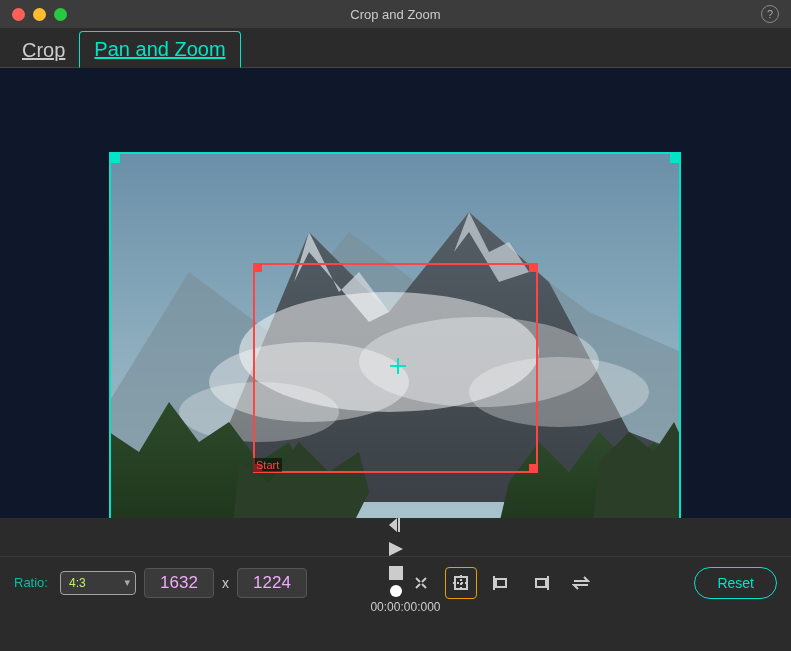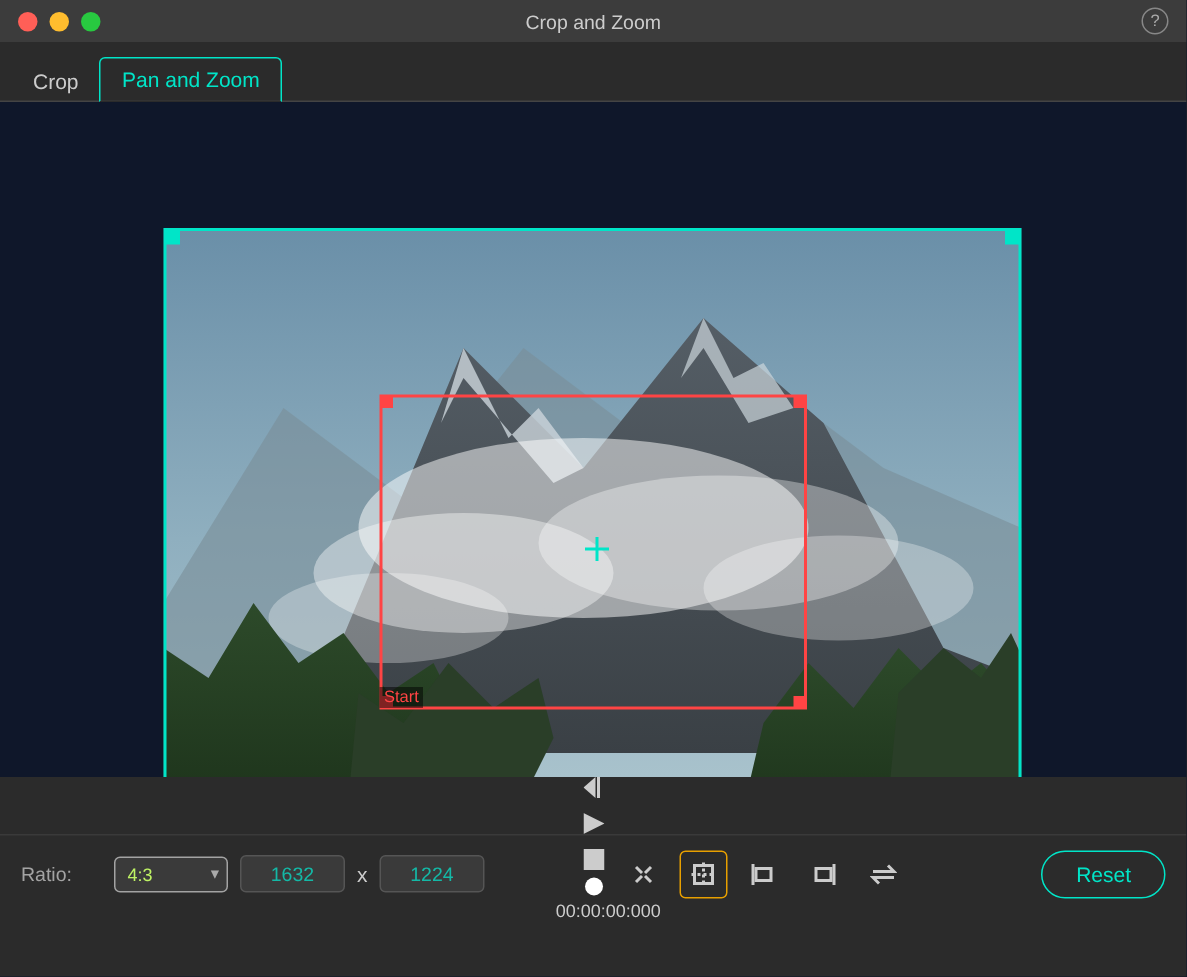--- a/index.html
+++ b/index.html
@@ -62,25 +62,26 @@
     .tabs-bar {
       height: 40px;
       background: #2b2b2b;
       display: flex;
       align-items: flex-end;
       padding: 0 8px;
       border-bottom: 1px solid #444;
     }
     .tab {
       padding: 6px 14px;
-      font-size: 14px;
+      font-size: 20px;
       color: #ccc;
       cursor: pointer;
       position: relative;
       top: 1px;
+      text-decoration: underline;
     }
     .tab.active {
       color: #00e5c8;
       border: 1px solid #00e5c8;
       border-bottom: 1px solid #2b2b2b;
       border-radius: 4px 4px 0 0;
     }
 
     
     .video-area {
@@ -236,22 +237,22 @@
       height: 52px;
       background: #2b2b2b;
       display: flex;
       align-items: center;
       padding: 0 14px;
       gap: 8px;
       border-top: 1px solid #3a3a3a;
     }
     .ratio-label {
       font-size: 13px;
-      color: #a3a3a3;
-      margin-right: 20px;
+      color: #14b8a6;
+      margin-right: 4px;
     }
     .ratio-select {
       background: #3a3a3a;
       border: 1px solid #a3a3a3;
       color: #bef264;
       border-radius: 4px;
       padding: 4px 24px 4px 8px;
       font-size: 12px;
       cursor: pointer;
       appearance: none;
@@ -267,24 +268,24 @@
       content: '▾';
       position: absolute;
       right: 6px;
       color: #aaa;
       font-size: 11px;
       pointer-events: none;
     }
     .dim-input {
       background: #3a3a3a;
       border: 1px solid #555;
-      color: #14b8a6;
+      color: #f0abfc;
       border-radius: 4px;
       padding: 4px 8px;
-      font-size: 13px;
+      font-size: 17px;
       width: 70px;
       text-align: center;
     }
     .dim-sep {
       color: #ccc;
       font-size: 14px;
     }
     .spacer { flex: 1; }
     .icon-btn {
       width: 32px;

